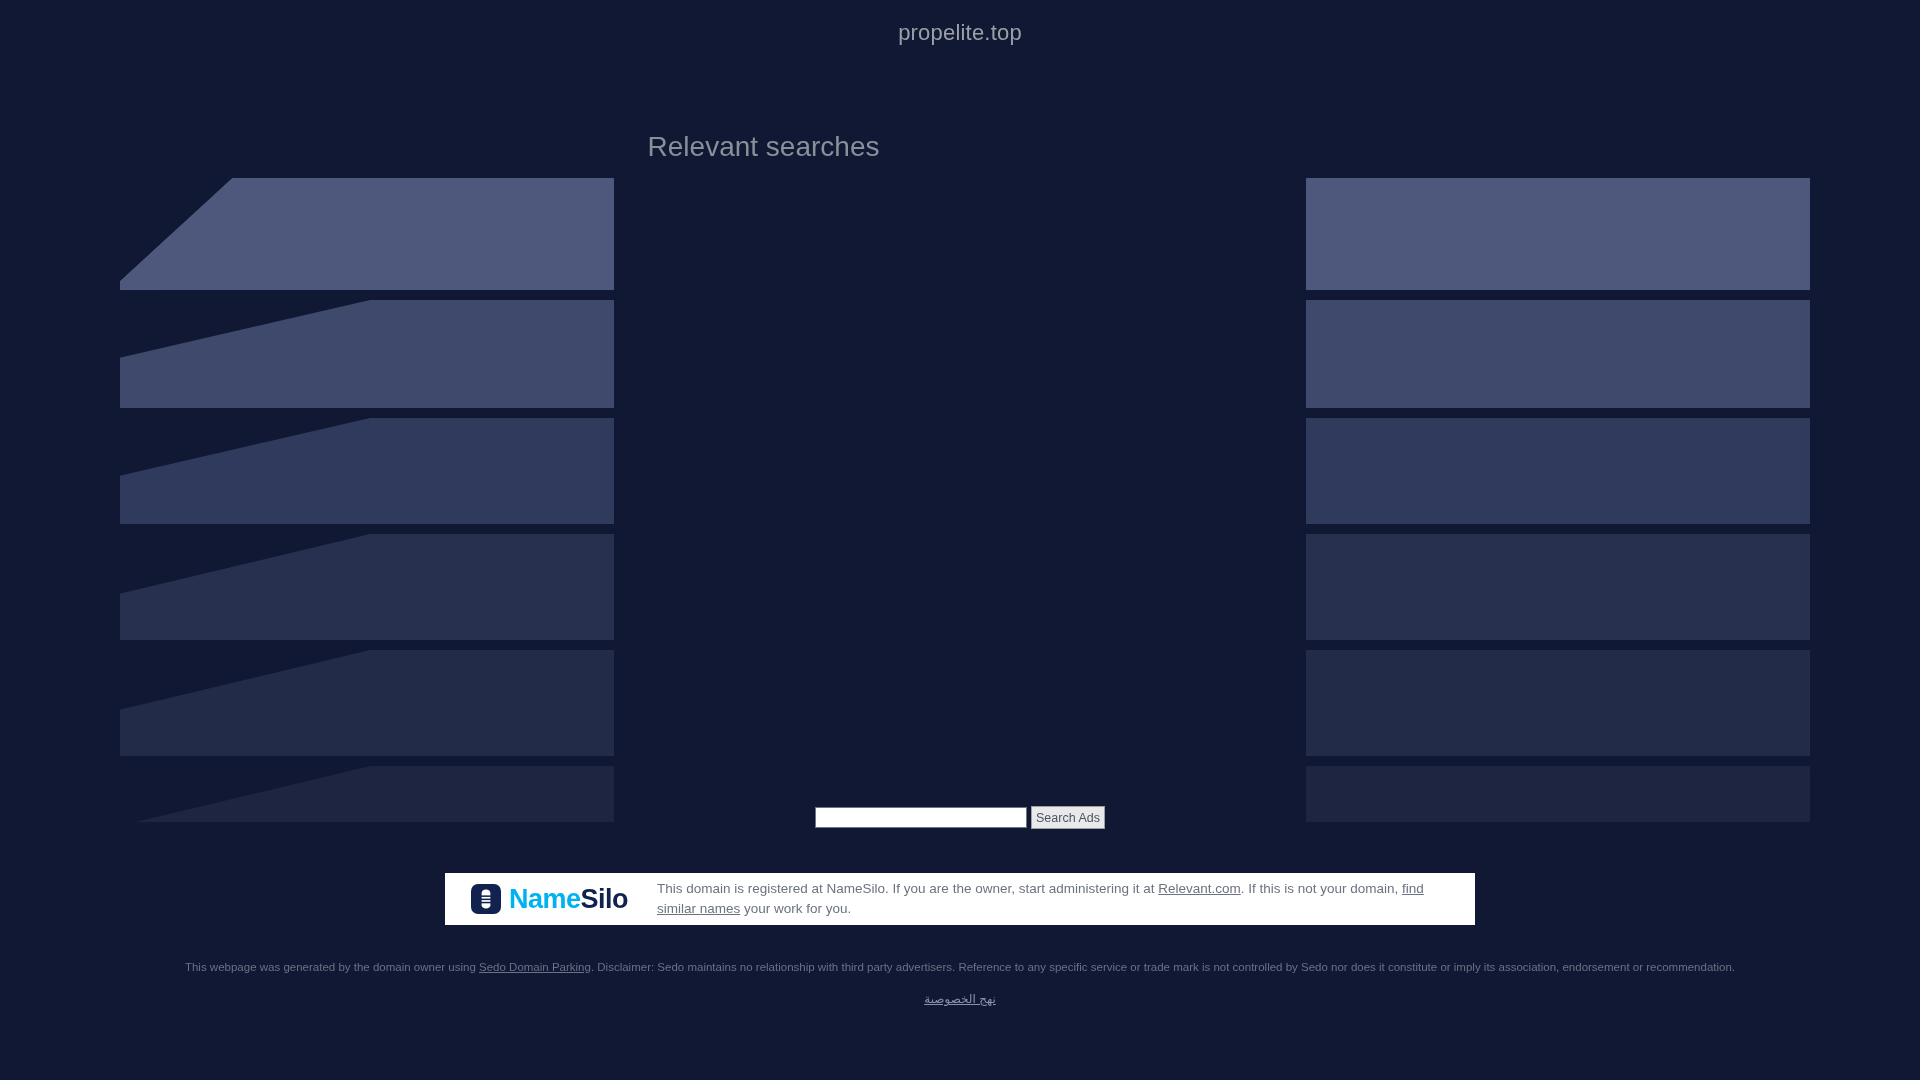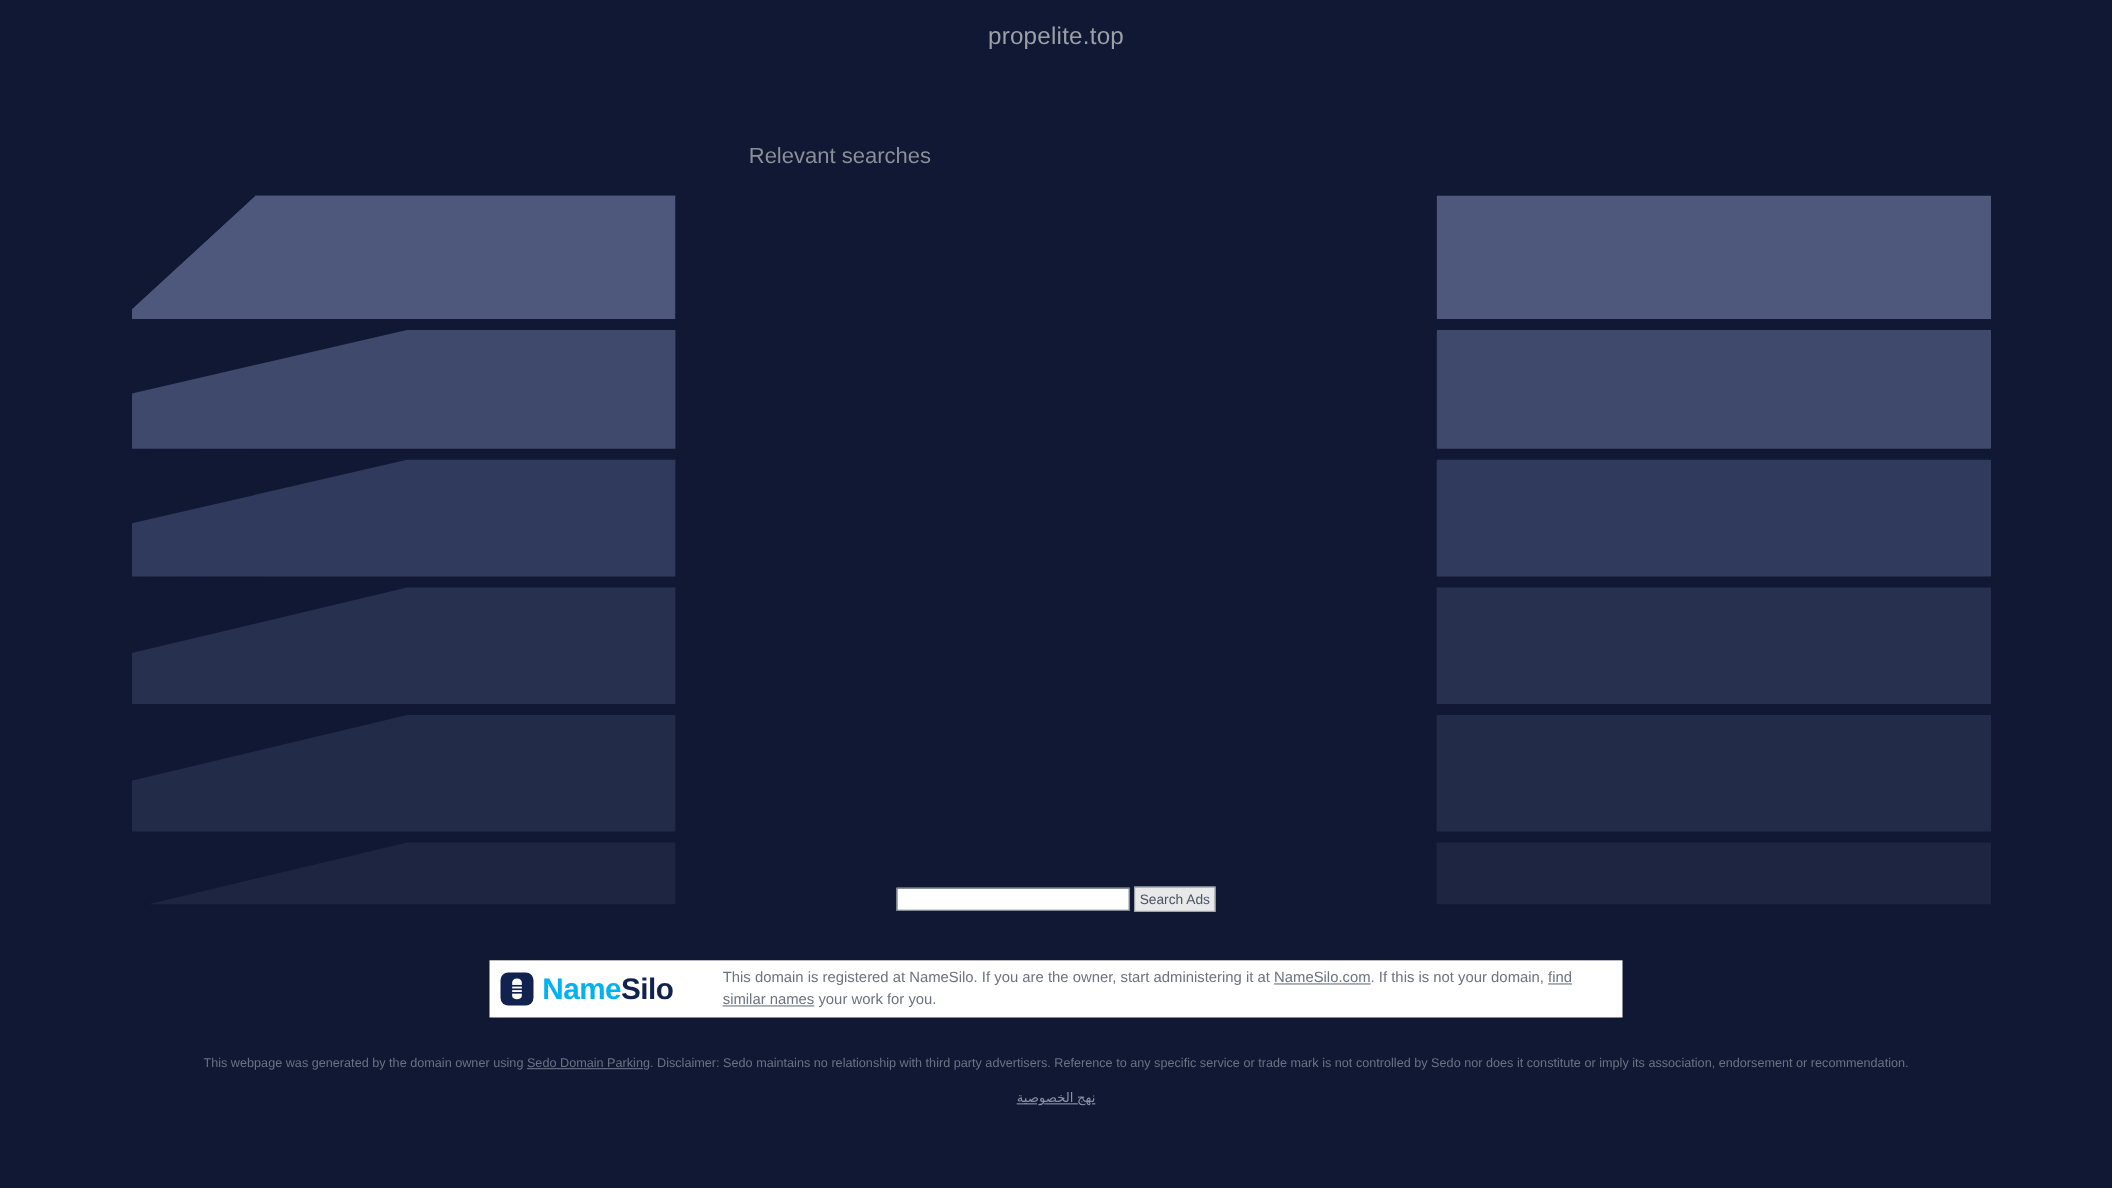--- a/index.html
+++ b/index.html
@@ -42,21 +42,21 @@
     z-index: 5;
     font-weight: 400;
   }
 
   .relevant-heading {
     position: absolute;
     top: 131px;
     left: 0;
     width: 1527px;
     text-align: center;
-    font-size: 20px;
+    font-size: 28px;
     color: #8a8f99;
     z-index: 5;
     font-weight: 400;
   }
 
   
   .results {
     position: absolute;
     top: 177px;
     left: 676px;
@@ -146,21 +146,21 @@
     height: 52px;
     background: #ffffff;
     display: flex;
     align-items: center;
     z-index: 5;
   }
   .ns-logo-wrap {
     display: flex;
     align-items: center;
     gap: 8px;
-    padding-left: 10px;
+    padding-left: 26px;
     width: 212px;
     flex: 0 0 212px;
   }
   .ns-mark {
     width: 30px; height: 30px;
     background: #11224f;
     border-radius: 7px;
     display: flex; align-items: center; justify-content: center;
     flex: 0 0 30px;
   }
@@ -283,21 +283,21 @@
           <rect x="4.0" y="7.4" width="10" height="1.5" fill="#11224f"></rect>
           <rect x="4.0" y="10.6" width="10" height="1.5" fill="#11224f"></rect>
           <rect x="4.0" y="13.8" width="10" height="1.5" fill="#11224f"></rect>
         </svg>
       </span>
       <span class="ns-word">
         <span class="a">Name</span><span class="b">Silo</span>
       </span>
     </div>
     <div class="ns-text">
-      <span>This domain is registered at NameSilo. If you are the owner, start administering it at </span><a href="#">NameSilo.com</a><span>. If this is not your domain, </span><a href="#">find similar names</a><span> your work for you.</span>
+      <span>This domain is registered at NameSilo. If you are the owner, start administering it at </span><a href="#">Relevant.com</a><span>. If this is not your domain, </span><a href="#">find similar names</a><span> your work for you.</span>
     </div>
   </div>
 
   <div class="footer">
     <div class="disclaimer">
       <span>This webpage was generated by the domain owner using </span><a href="#">Sedo Domain Parking</a><span>. Disclaimer: Sedo maintains no relationship with third party advertisers. Reference to any specific service or trade mark is not controlled by Sedo nor does it constitute or imply its association, endorsement or recommendation.</span>
     </div>
     <div class="privacy-row">
       <a class="privacy-link" href="#">نهج الخصوصية</a>
     </div>

